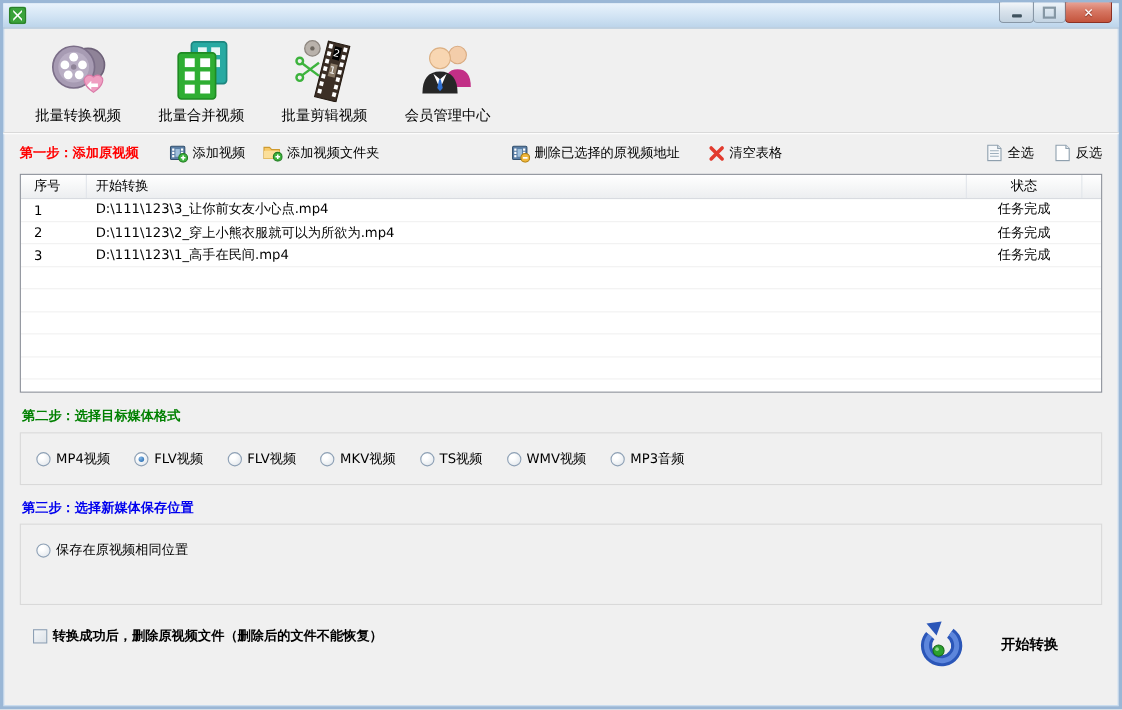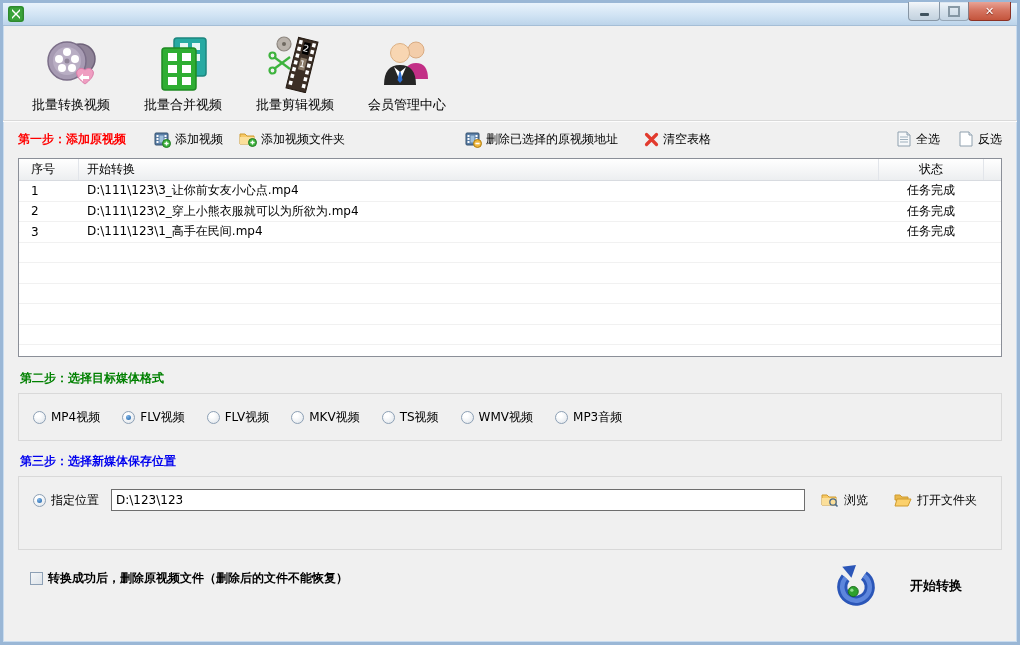--- a/index.html
+++ b/index.html
@@ -313,39 +313,22 @@
     </span>
     <span class="radio-item">
       <span class="radio"></span>
       <span>MP3音频</span>
     </span>
   </div>
 
   <div class="sec-title blue" style="margin-top:12px">第三步：选择新媒体保存位置</div>
   <div class="groupbox saveloc">
     <div class="srow">
-      <span class="radio on"></span>
-      <span class="lbl">指定位置</span>
-      <input class="path-input" type="text" value="D:\123\123" style="">
-      <span class="browse-btn">
-        <svg width="18" height="16" viewBox="0 0 18 16">
-          <path d="M1 3 h5 l2 2 h7 v8 h-14 Z" fill="#f7c967" stroke="#cf9b2f" stroke-width="1"></path>
-          <path d="M1 6 h14 v7 h-14 Z" fill="#fbdf9a"></path>
-          <circle cx="12" cy="10" r="3.2" fill="none" stroke="#4a6a8a" stroke-width="1.3"></circle>
-          <line x1="14.2" y1="12.2" x2="16.5" y2="14.5" stroke="#4a6a8a" stroke-width="1.6"></line>
-        </svg>
-        <span>浏览</span>
-      </span>
-      <span class="open-btn">
-        <svg width="18" height="16" viewBox="0 0 18 16">
-          <path d="M1 3 h5 l2 2 h6 v3 h-13 Z" fill="#e9b84d" stroke="#cf9b2f" stroke-width="1"></path>
-          <path d="M3 7 h14 l-3 7 h-13 Z" fill="#fbd06b" stroke="#cf9b2f" stroke-width="1"></path>
-        </svg>
-        <span>打开文件夹</span>
-      </span>
+      <span class="radio"></span>
+      <span class="lbl">保存在原视频相同位置</span>
     </div>
   </div>
 
   <div class="bottom-row">
     <div class="chk-row">
       <span class="checkbox"></span>
       <span>转换成功后，删除原视频文件（删除后的文件不能恢复）</span>
     </div>
     <div class="start-group">
       <svg width="44" height="44" viewBox="0 0 48 48">

